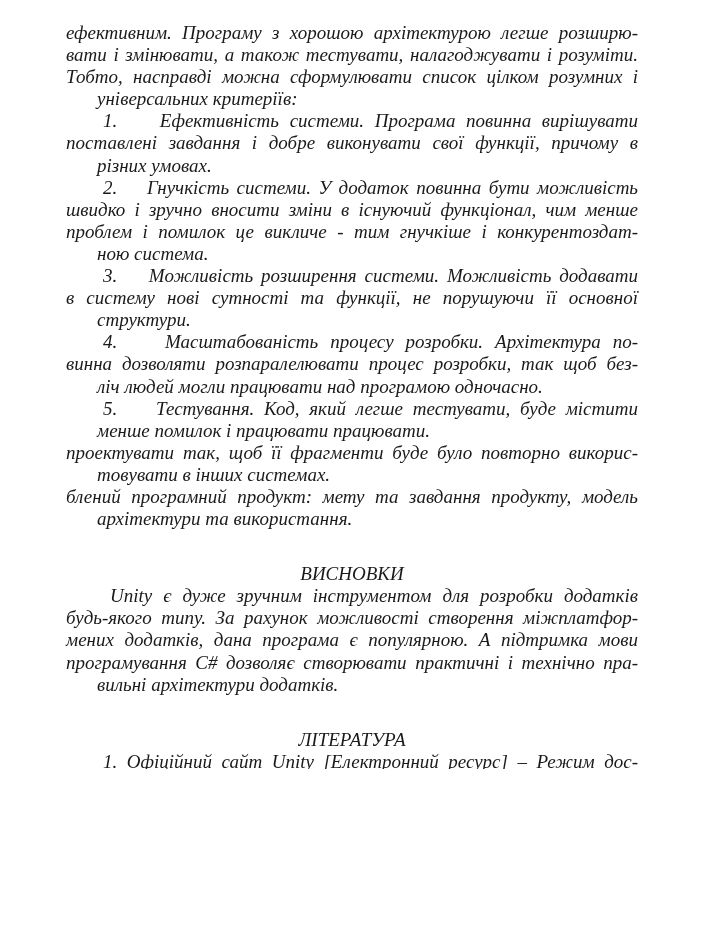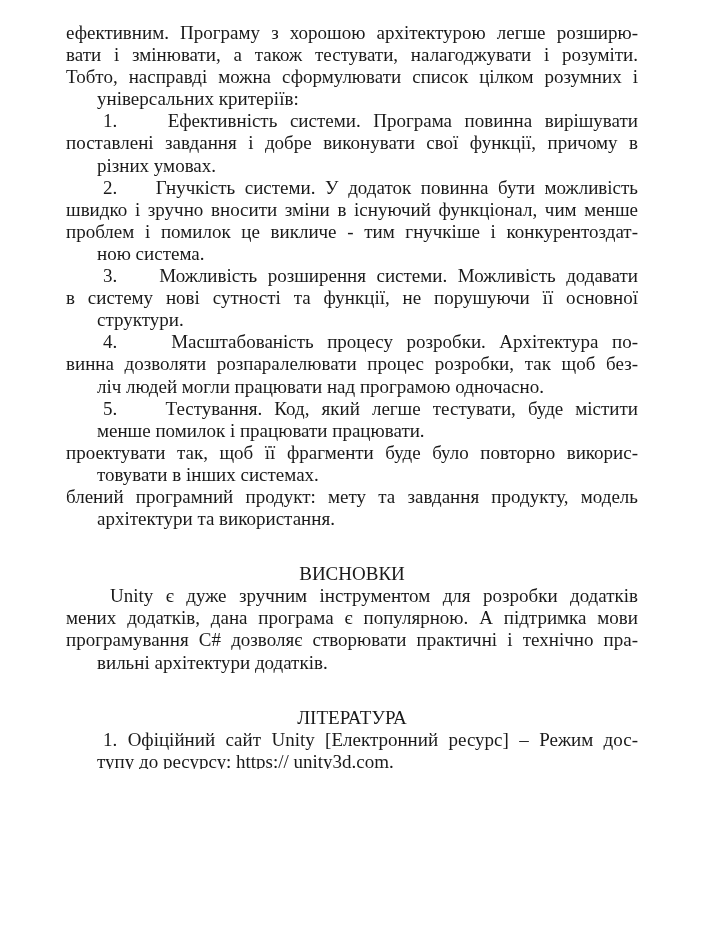--- a/index.html
+++ b/index.html
@@ -8,20 +8,21 @@
     background: #ffffff;
   }
   .page {
     position: relative;
     width: 703px;
     height: 769px;
     background: #ffffff;
     overflow: hidden;
     font-family: "Liberation Serif", "DejaVu Serif", serif;
     color: #1a1a1a;
+    font-style: italic;
   }
   .textblock {
     position: absolute;
     left: 66px;
     top: 22px;
     width: 572px;
     font-size: 19px;
     line-height: 22.1px;
   }
   .line {
@@ -72,20 +73,21 @@
       <div class="line">винна дозволяти розпаралелювати процес розробки, так щоб без-</div>
       <div class="line last">ліч людей могли працювати над програмою одночасно.</div>
       <div class="line" style="padding-left: 37px;">5.&nbsp;&nbsp;&nbsp; Тестування. Код, який легше тестувати, буде містити</div>
       <div class="line last">менше помилок і працювати працювати.</div>
       <div class="line">проектувати так, щоб її фрагменти буде було повторно викорис-</div>
       <div class="line last">товувати в інших системах.</div>
       <div class="line">блений програмний продукт: мету та завдання продукту, модель</div>
       <div class="line last">архітектури та використання.</div>
       <div class="heading">ВИСНОВКИ</div>
       <div class="line" style="padding-left: 44px;">Unity є дуже зручним інструментом для розробки додатків</div>
+      <div class="line">будь-якого типу. За рахунок можливості створення міжплатфор-</div>
       <div class="line">мених додатків, дана програма є популярною. А підтримка мови</div>
       <div class="line">програмування C# дозволяє створювати практичні і технічно пра-</div>
       <div class="line last">вильні архітектури додатків.</div>
       <div class="heading">ЛІТЕРАТУРА</div>
       <div class="line" style="padding-left: 37px;">1. Офіційний сайт Unity [Електронний ресурс] – Режим дос-</div>
       <div class="line last">тупу до ресурсу: https:// unity3d.com.</div>
     </div>
   <div class="pageno">110</div>
 </div>
 

